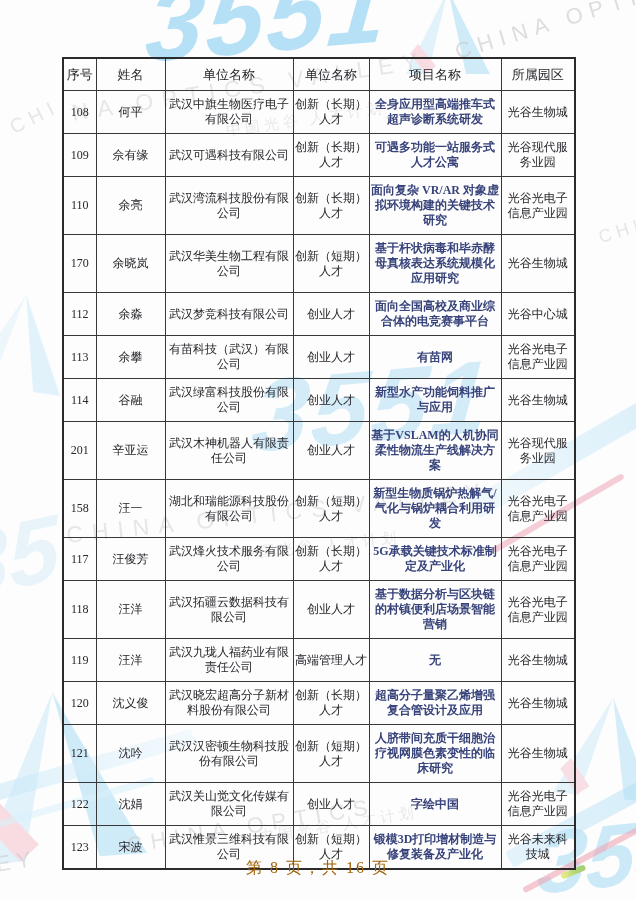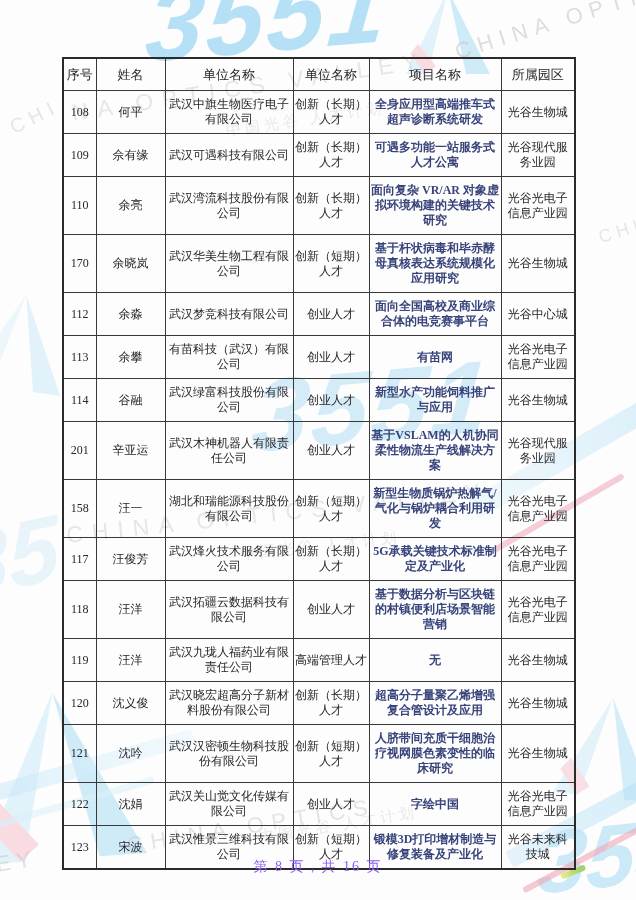--- a/index.html
+++ b/index.html
@@ -10,21 +10,21 @@
   .wm-3551{font-family:"Liberation Sans","DejaVu Sans",sans-serif;font-weight:bold;font-style:italic;color:#aadcf4;transform-origin:left top;}
   .wm-gray{font-family:"Liberation Sans","DejaVu Sans",sans-serif;color:#c4c4c4;transform-origin:left top;}
   .wm-band{border-radius:3px;transform-origin:left top;}
   
   table.talent{position:absolute;left:62px;top:57px;z-index:1;border-collapse:collapse;table-layout:fixed;width:513px;background:transparent;border:2px solid #2b2b2b;}
   table.talent th,table.talent td{border:1px solid #383838;text-align:center;vertical-align:middle;
     font-size:12px;line-height:15px;padding:6px 1px;color:#26262b;word-break:break-all;}
   table.talent th{font-size:13px;font-weight:normal;color:#1f1f24;padding:8px 1px;}
   table.talent td.c-project{color:#37437a;font-weight:bold;}
   
-  .footer{position:absolute;left:0;right:0;top:858px;text-align:center;font-size:14px;letter-spacing:2px;color:#8b5cf6;z-index:1;}
+  .footer{position:absolute;left:0;right:0;top:858px;text-align:center;font-size:16px;letter-spacing:2px;color:#a16207;z-index:1;}
 </style>
 </head>
 <body>
 
 <div class="page">
 
   <div class="wm wm-3551" style="left:152px;top:-34px;font-size:104px;letter-spacing:3px;transform:rotate(-5deg) skewX(-10deg);opacity:.85;">3551</div>
 
   <svg class="wm" style="left:398px;top:-12px;width:100px;height:88px;opacity:.5;" viewBox="0 0 100 88">
     <polygon points="50,2 8,86 30,86" fill="#c6e8f8"></polygon>

